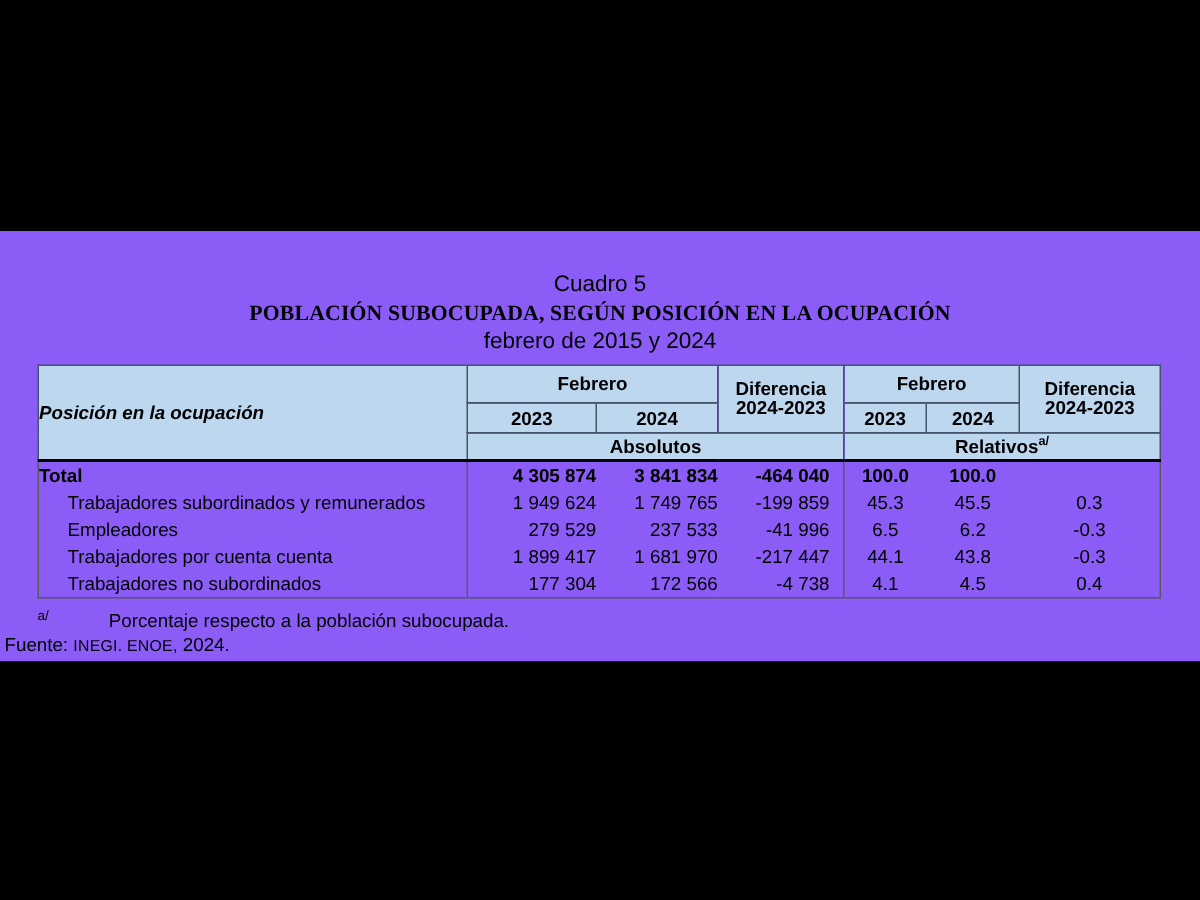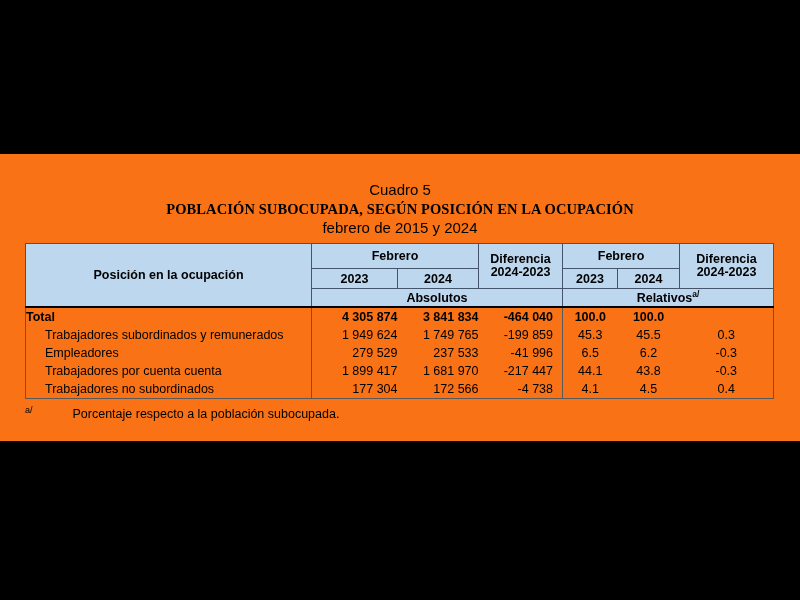--- a/index.html
+++ b/index.html
@@ -9,21 +9,21 @@
     font-family:"Liberation Sans", sans-serif;
     position:relative; overflow:hidden;
     -webkit-font-smoothing:antialiased;
   }
   .letterbox { position:absolute; left:0; width:800px; background:#000; }
   .lb-top { top:0; height:154px; }
   .lb-bottom { top:441px; height:159px; }
 
   .band {
     position:absolute; left:0; top:154px; width:800px; height:287px;
-    background:#f97316; color:#000;
+    background:#8b5cf6; color:#000;
   }
 
   .titles { text-align:center; padding-top:27px; line-height:18px; }
   .t-cuadro { font-size:15px; }
   .t-main   { font-size:14.5px; font-weight:bold; margin-top:1px; letter-spacing:0.1px;font-family:Liberation Serif, serif; }
   .t-sub    { font-size:15px; margin-top:1px; }
 
   table.cuadro {
     border-collapse:collapse; table-layout:fixed;
     margin:6px 0 0 25px; width:748px;
@@ -31,21 +31,21 @@
   }
   table.cuadro th, table.cuadro td { padding:0; overflow:hidden; white-space:nowrap; }
 
   table.cuadro { border:1px solid #595959; }
   thead th {
     background:#BDD7EE;
     border:1px solid #44546A;
     font-weight:bold; text-align:center; vertical-align:middle;
     font-size:12.5px;
   }
-  th.pos-label { text-align:center; padding-left:6px; }
+  th.pos-label { text-align:left; padding-left:6px;font-style:italic; }
   tr.h1 th { height:24px; }
   tr.h2 th { height:19px; }
   tr.h3 th { height:17px; }
   th.dif-head div { line-height:13px; }
   sup.fn-mark { font-size:8.5px; vertical-align:super; line-height:0; }
 
   tbody td { height:18px; line-height:18px; vertical-align:middle; }
   tbody tr.first td { border-top:2px solid #000000; }
   td.group-left { border-left:1px solid #595959; }
   td.lbl { padding-left:6px; text-align:left; }
@@ -158,16 +158,21 @@
         <td class="rel group-left">4.1</td>
         <td class="rel">4.5</td>
         <td class="rel">0.4</td>
       </tr>
     </tbody>
   </table>
 
   <div class="fn-line1">
     <sup>a/</sup><span class="fn-text">Porcentaje respecto a la población subocupada.</span>
   </div>
+  <div class="fn-line2">
+    <span>Fuente:</span>
+    <span class="src-caps">INEGI. ENOE,</span>
+    <span>2024.</span>
+  </div>
 
 </div>
 
 <div class="letterbox lb-bottom"></div>
 
 </body></html>

